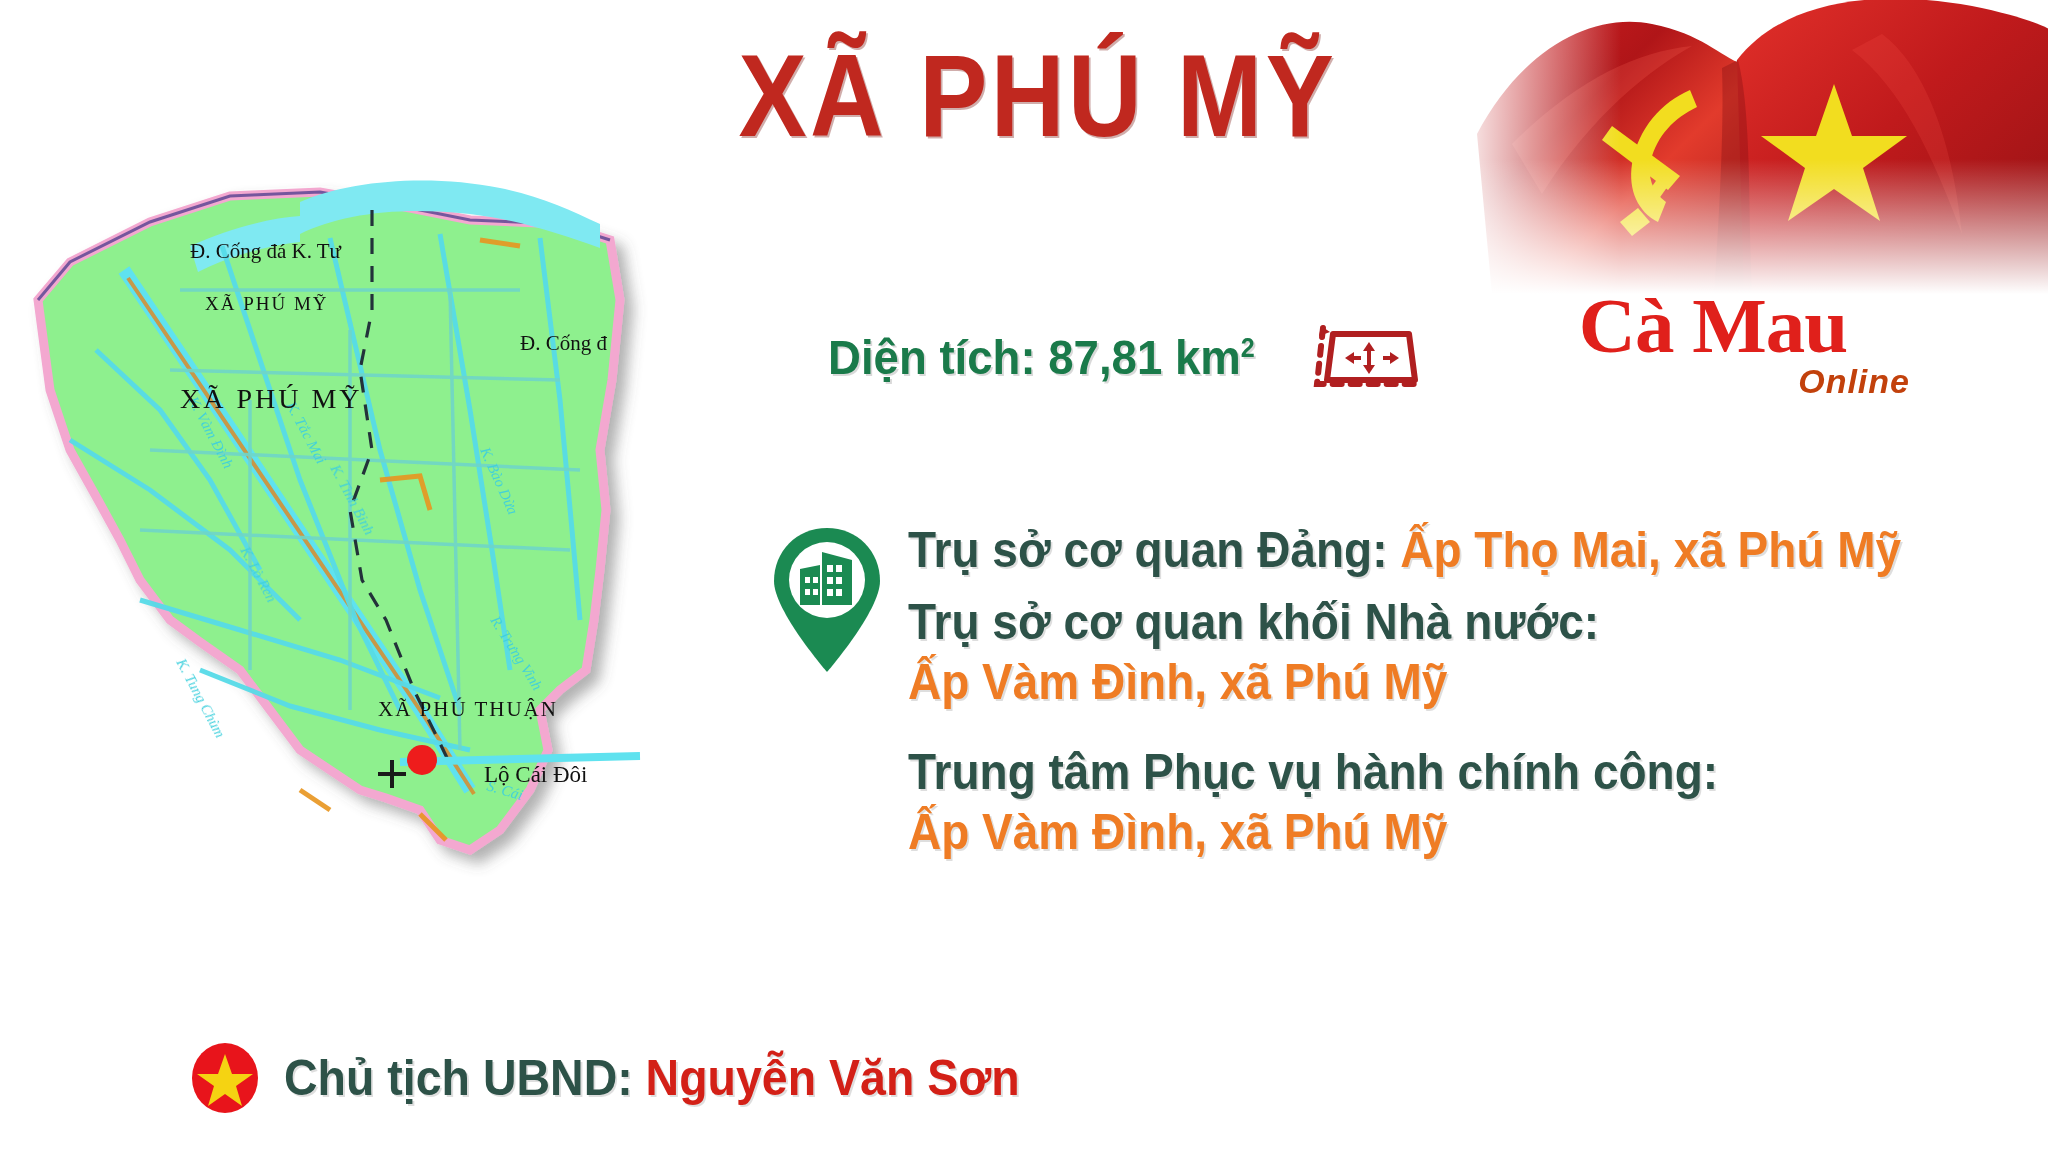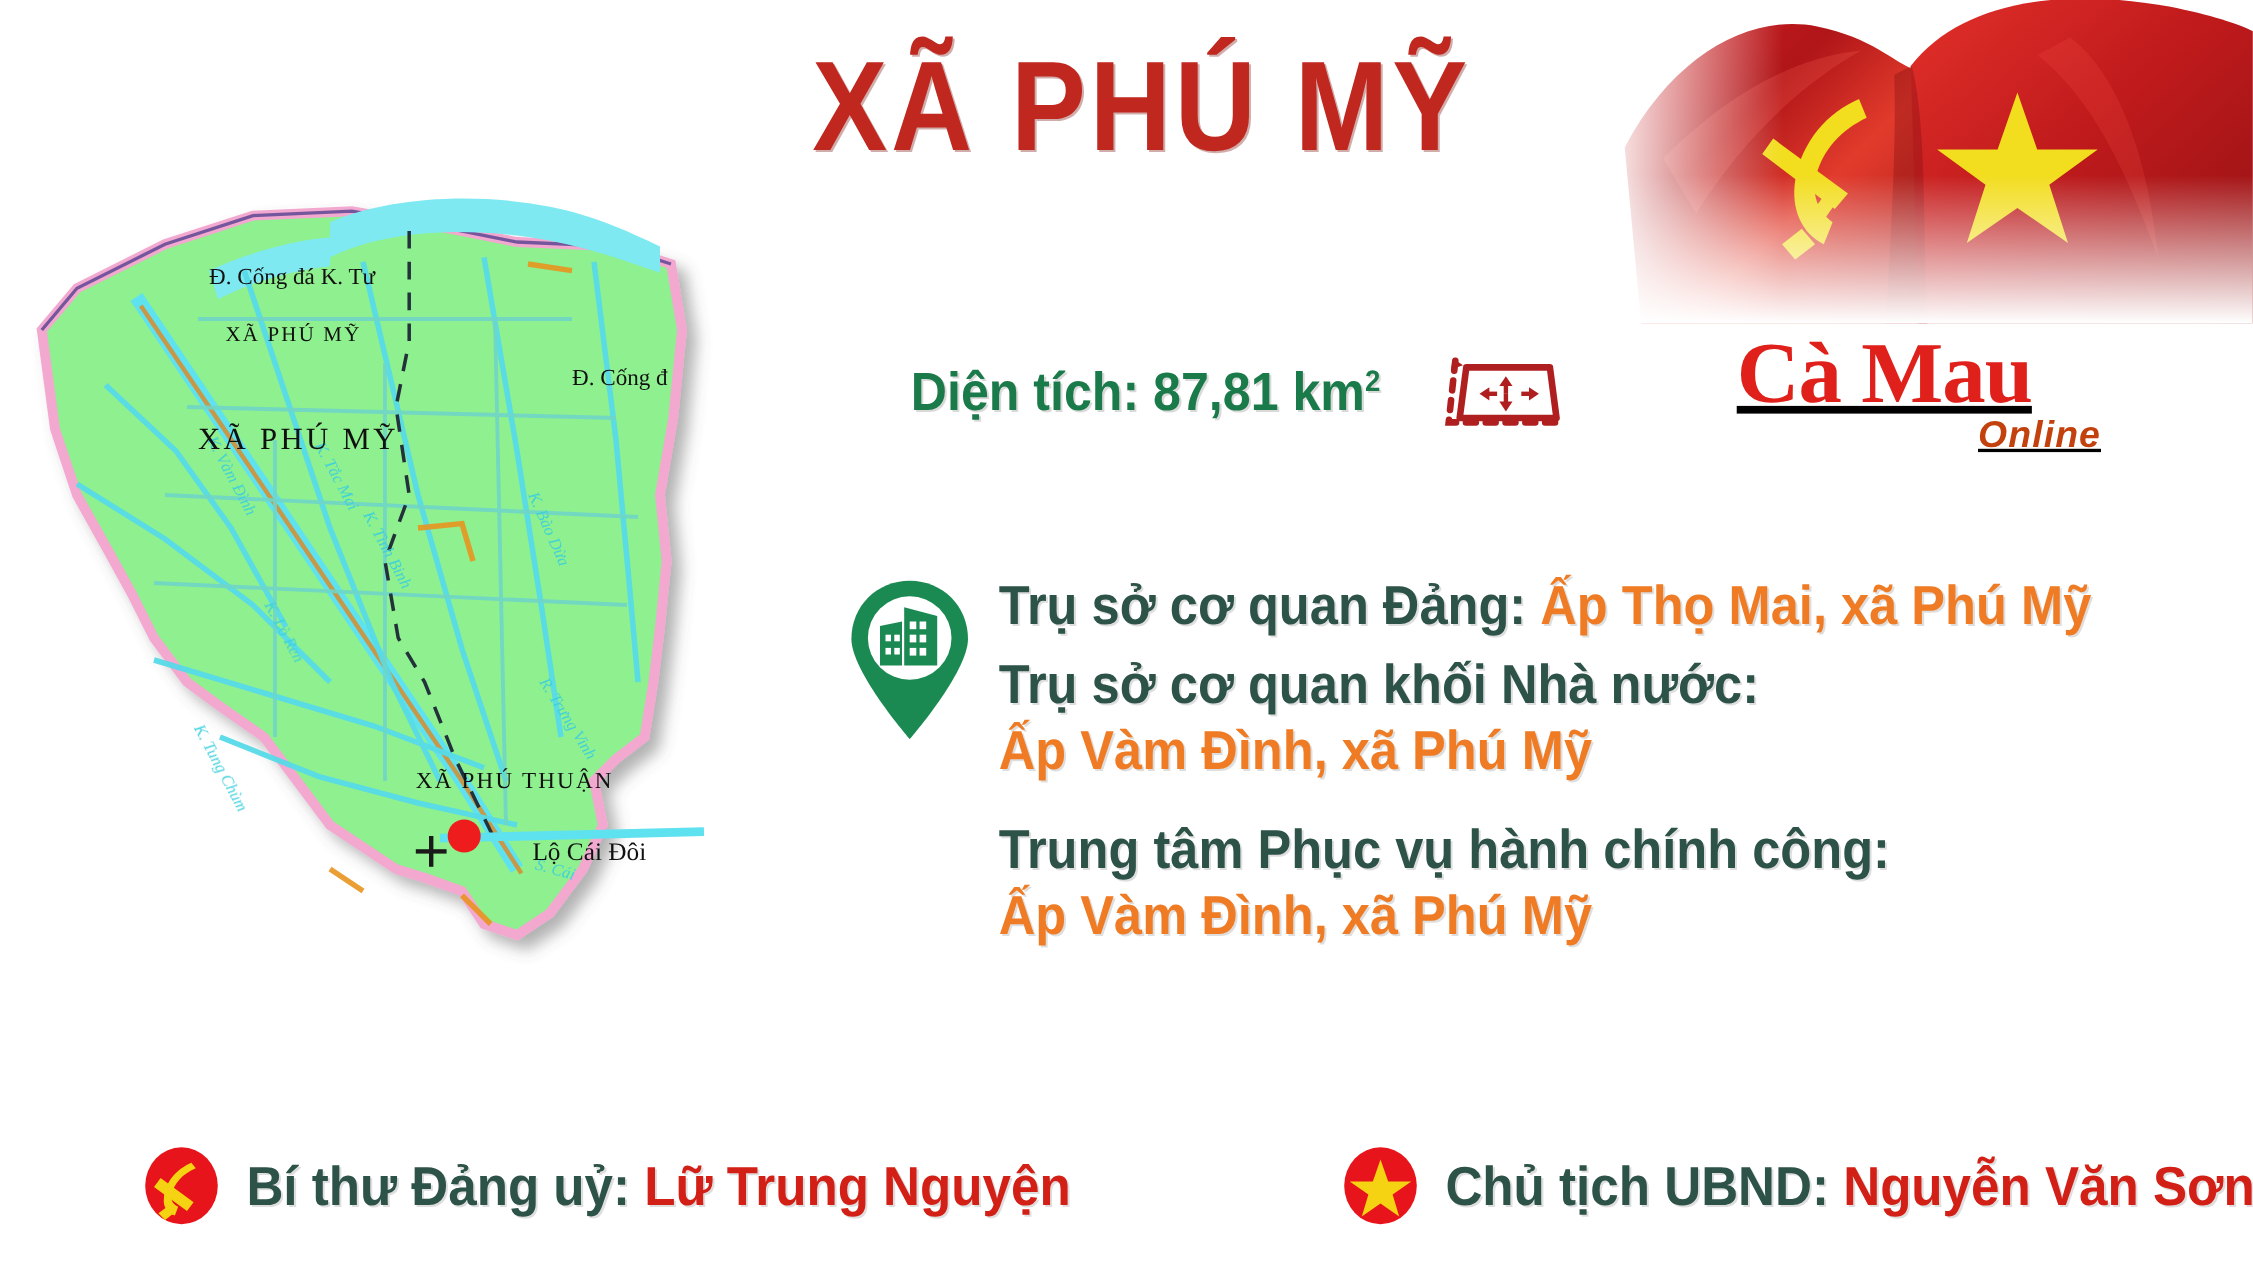--- a/index.html
+++ b/index.html
@@ -27,21 +27,21 @@
   .stat-row { display:flex; align-items:center; height:78px; }
   .stat-text { font-family:"Liberation Sans Narrow","Liberation Sans",sans-serif;
     font-weight:bold; font-size:49px; transform:scaleX(0.93); transform-origin:left center;
     white-space:nowrap; text-shadow:2px 2px 0 rgba(0,0,0,0.15); }
   .stat-area  { color:#1a7a4a; }
   .stat-pop   { color:#14539e; }
   .sup { font-size:27px; vertical-align:super; }
   .stat-icon { margin-left:16px; flex:0 0 auto; }
 
   
-  .logo { position:absolute; left:1498px; top:302px; width:430px; text-align:center;text-decoration:underline; }
+  .logo { position:absolute; left:1498px; top:288px; width:430px; text-align:center; }
   .logo-main { font-family:"Liberation Serif", serif; font-weight:bold; font-size:79px;
     color:#e0201b; letter-spacing:-1px; line-height:0.96; white-space:nowrap; }
   .logo-sub { font-family:"Liberation Sans", sans-serif; font-weight:bold; font-style:italic;
     font-size:34px; color:#c2410c; letter-spacing:1px; text-align:right;
     padding-right:18px; margin-top:-2px; }
 
   
   .info { position:absolute; left:770px; top:520px; width:1270px; }
   .info-pin { position:absolute; left:0px; top:5px; width:115px; height:150px; }
   .info-lines { margin-left:138px; }
@@ -267,31 +267,20 @@
 
       <div class="gap-md"></div>
 
       <div class="iline lbl">Trung tâm Phục vụ hành chính công:</div>
       <div class="iline val">Ấp Vàm Đình, xã Phú Mỹ</div>
     </div>
   </div>
 
   <div class="bottom">
 
-    <div class="b-item b-left">
-      <svg class="b-badge" viewBox="0 0 74 74">
-        <ellipse cx="37" cy="37" rx="33" ry="35" fill="#e8141b"></ellipse>
-        <g fill="#f5d312">
-          <path d="M46,16 C32,22 22,34 21,48 C20,56 24,62 31,64 L34,56 C29,54 27,50 28,45 C30,35 38,26 50,21 Z"></path>
-          <path d="M30,62 L24,56 L16,62 L22,68 Z"></path>
-          <path d="M18,30 L12,38 L42,60 L48,52 Z"></path>
-        </g>
-      </svg>
-      <div class="b-text"><span class="b-lbl">Bí thư Đảng uỷ: </span><span class="b-val">Lữ Trung Nguyện</span></div>
-    </div>
 
     <div class="b-item b-right">
       <svg class="b-badge" viewBox="0 0 74 74">
         <ellipse cx="37" cy="37" rx="33" ry="35" fill="#e8141b"></ellipse>
         <polygon fill="#f5d312" points="37,13 44,33 65,33 48,45 54,65 37,53 20,65 26,45 9,33 30,33"></polygon>
       </svg>
       <div class="b-text"><span class="b-lbl">Chủ tịch UBND: </span><span class="b-val">Nguyễn Văn Sơn</span></div>
     </div>
   </div>
 

